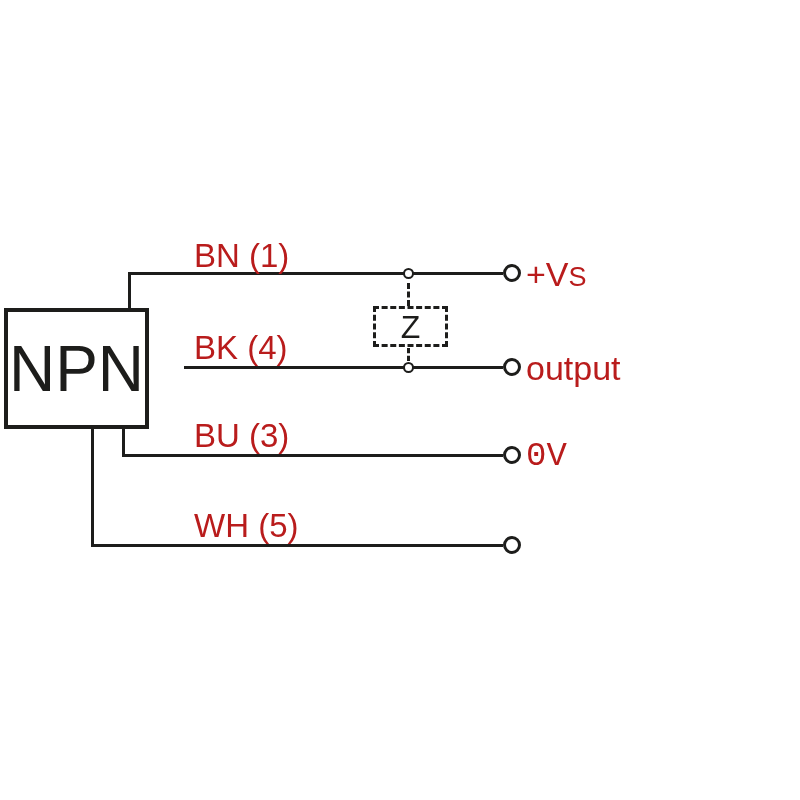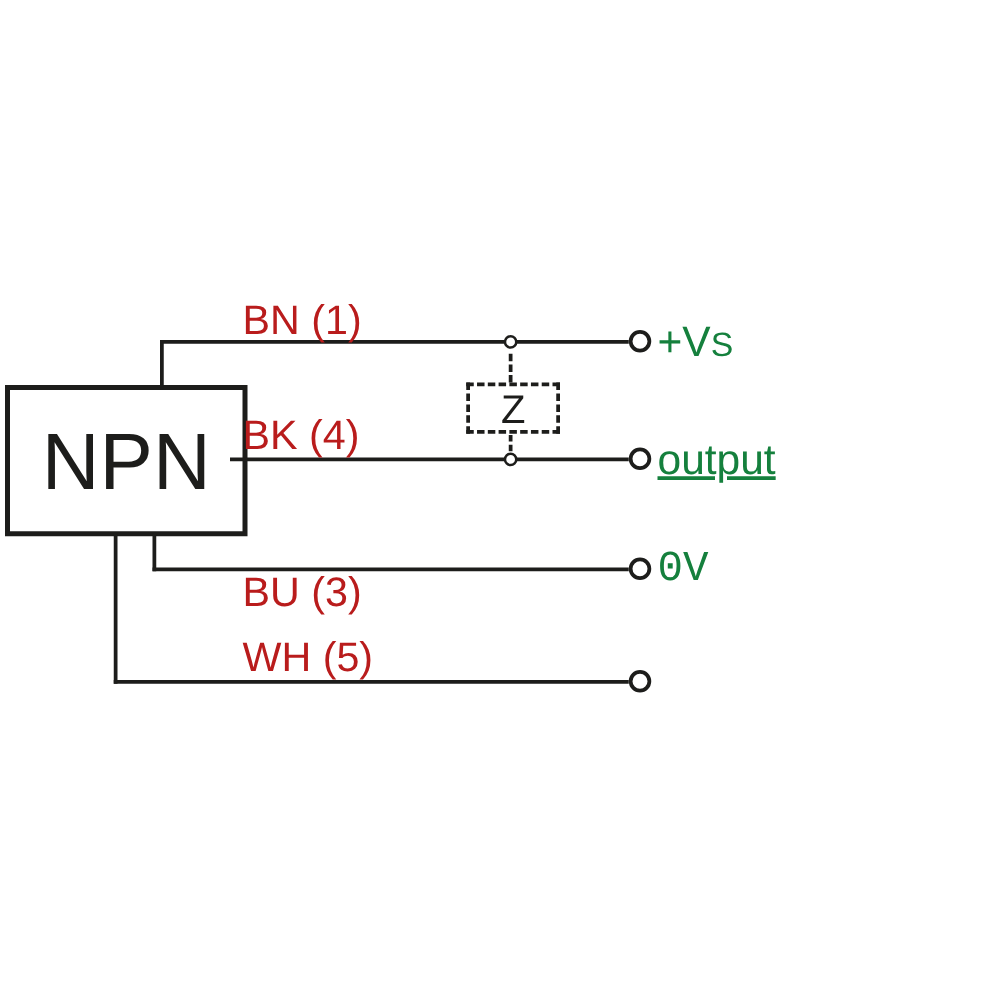--- a/index.html
+++ b/index.html
@@ -15,21 +15,21 @@
     background: #ffffff;
     overflow: hidden;
     color: #1d1d1b;
   }
 
   
   .npn-box {
     position: absolute;
     left: 4px;
     top: 308px;
-    width: 194px;
+    width: 145px;
     height: 121px;
     border: 4px solid #1d1d1b;
     box-sizing: border-box;
     display: flex;
     align-items: center;
     justify-content: center;
   }
   .npn-box .device-text {
     font-size: 64px;
     line-height: 1;
@@ -62,21 +62,21 @@
   .wire-label {
     position: absolute;
     left: 194px;
     font-size: 33px;
     line-height: 1;
     white-space: nowrap;
     color: #b91c1c;
   }
   .label-bn { top: 239px; }
   .label-bk { top: 331px; }
-  .label-bu { top: 419px; margin-top: 38px; }
+  .label-bu { top: 419px; }
   .label-wh { top: 509px; }
 
   
   .terminal-circle {
     position: absolute;
     left: 503px;
     width: 18px;
     height: 18px;
     border: 3px solid #1d1d1b;
     border-radius: 50%;
@@ -89,24 +89,24 @@
   .term-wh { top: 536px; }
 
   
   .terminal-label {
     position: absolute;
     left: 526px;
     height: 34px;
     font-size: 34px;
     line-height: 34px;
     white-space: nowrap;
-    color: #15803d;
+    color: #b91c1c;
   }
   .tlabel-bn { top: 257px; }
-  .tlabel-bk { top: 351px; text-decoration: underline; }
+  .tlabel-bk { top: 351px; }
   .tlabel-bu { top: 439px; font-family: Liberation Mono, monospace; }
   .tlabel-wh { top: 529px; }
   .terminal-label .small-suffix { font-size: 27px; }
 
   
   .junction-dot {
     position: absolute;
     left: 403px;
     width: 11px;
     height: 11px;

